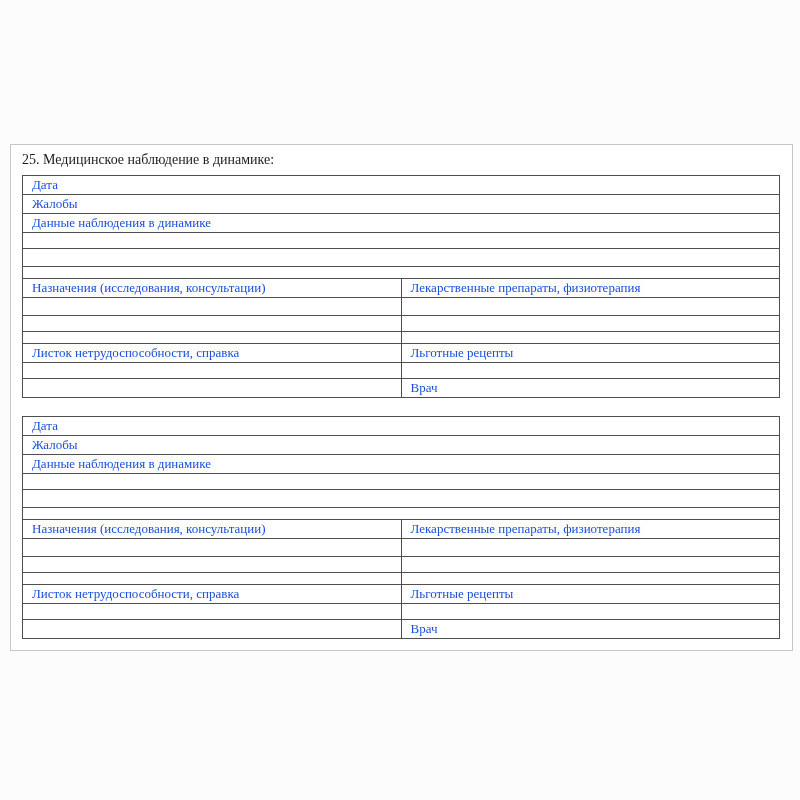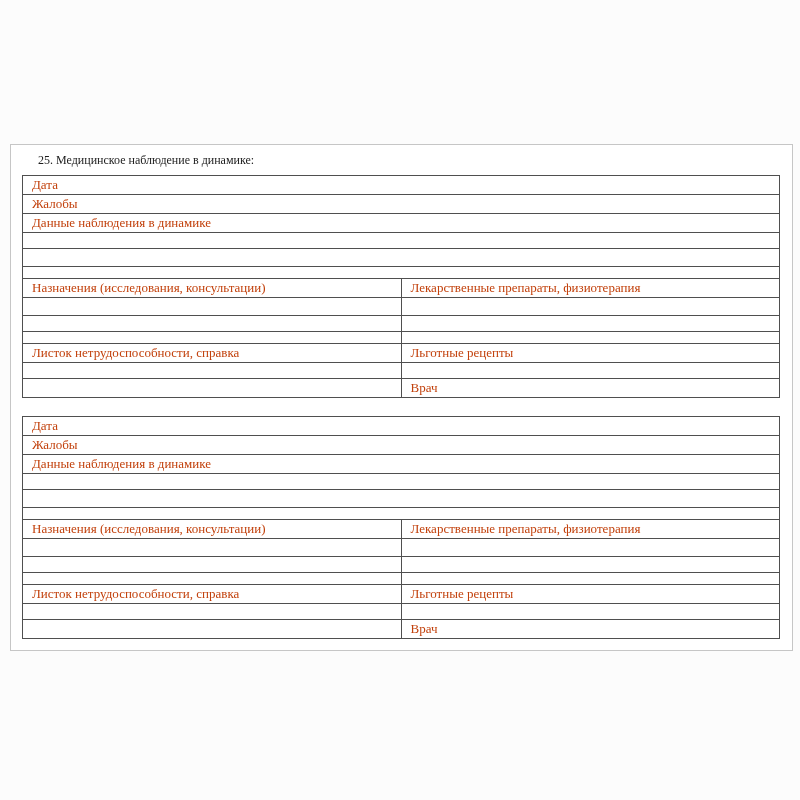--- a/index.html
+++ b/index.html
@@ -12,37 +12,37 @@
   }
   .page-card {
     position: absolute;
     left: 10px; top: 144px;
     width: 783px; height: 507px;
     background: #ffffff;
     border: 1px solid #c6c6c6;
     padding: 4px 10px;
   }
   .section-title {
-    font-size: 12px;
+    font-size: 14px;
     line-height: 18px;
     color: #1c1c1c;
-    margin: 2px 0 6px 17px;
+    margin: 2px 0 6px 1px;
   }
   table.obs-table {
     width: 758px;
     margin-left: 1px;
     border-collapse: collapse;
     table-layout: fixed;
   }
   table.obs-table.second { margin-top: 18px; }
   .obs-table td {
     border: 1px solid #4f4f4f;
     font-size: 13px;
     line-height: 15px;
-    color: #c2410c;
+    color: #1d4ed8;
     padding: 0 4px 1px 9px;
     vertical-align: middle;
     overflow: hidden;
     white-space: nowrap;
   }
   .obs-table col { width: 50%; }
   tr.label td  { height: 19px; }
   tr.empty td  { height: 16px; }
   tr.empty.tall td { height: 18px; }
   tr.spacer td { height: 12px; }

